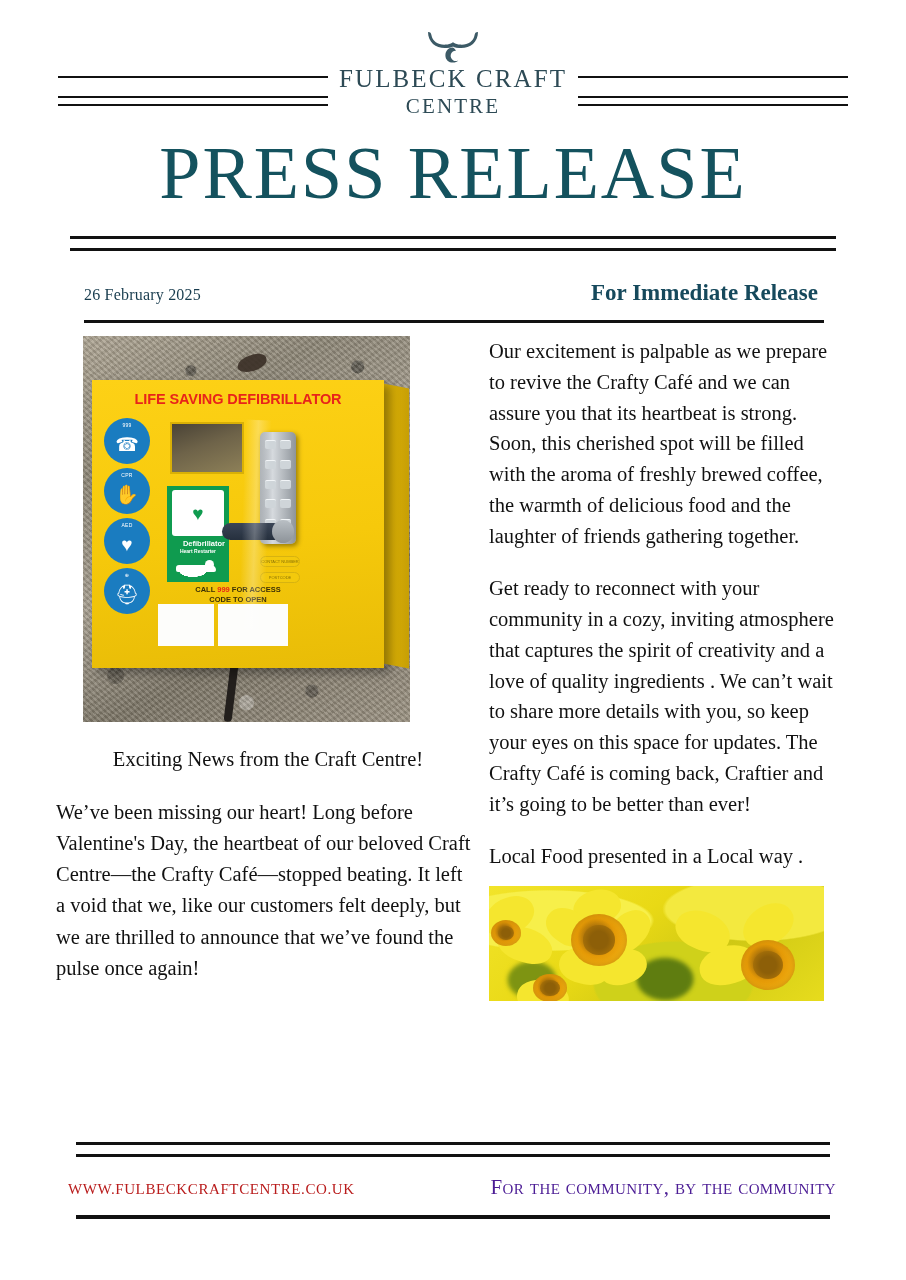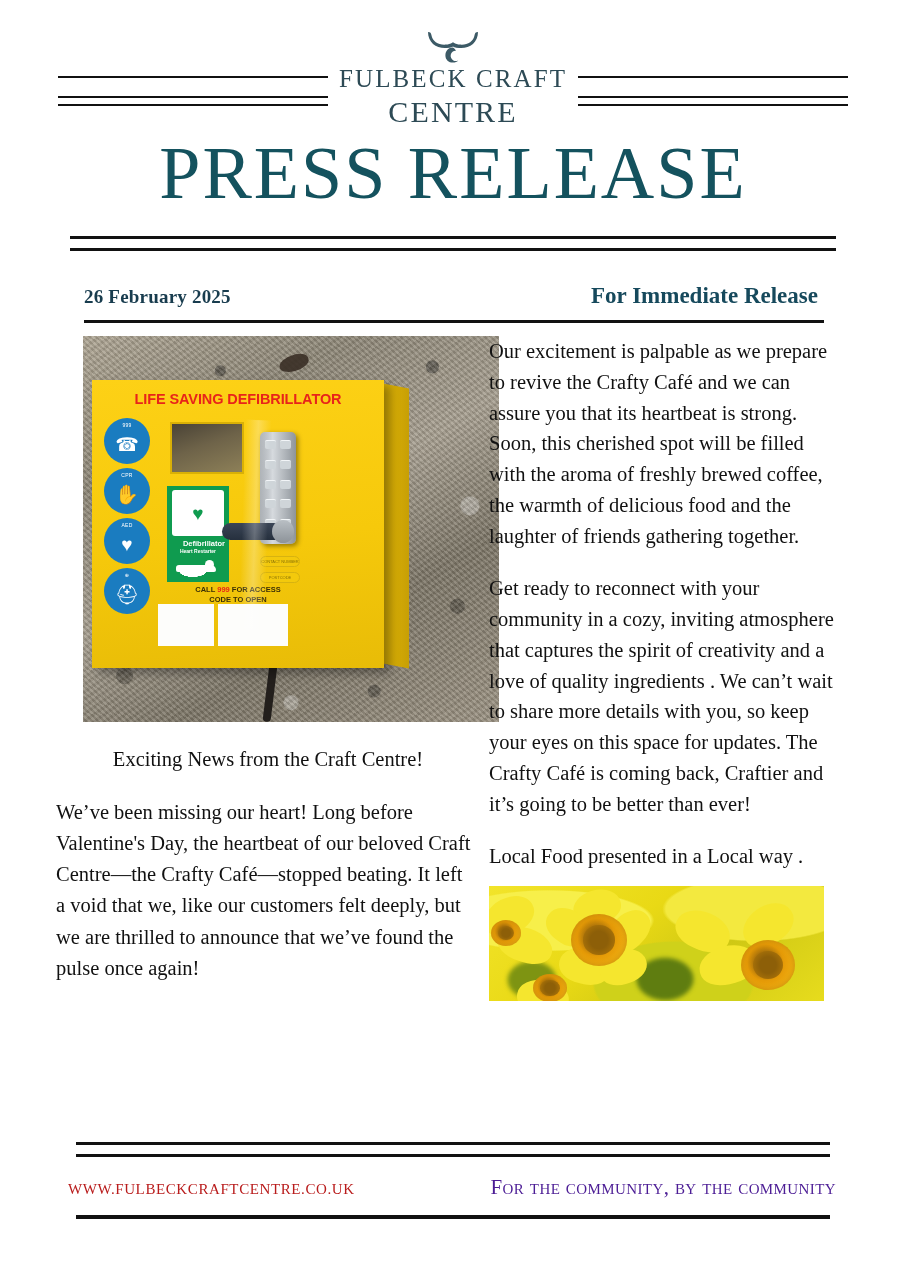--- a/index.html
+++ b/index.html
@@ -31,21 +31,21 @@
   .rule-gap-sm{ height:6px; }
 
   .bull{ display:block; margin:0 auto 1px auto; }
 
   .brand-line1{
     font-size:25px; letter-spacing:2.1px; color:#2d4a55;
     font-family:"Liberation Serif", serif; line-height:1.1;
     white-space:nowrap;
   }
   .brand-line2{
-    font-size:30px; letter-spacing:2.1px; color:#2d4a55;
+    font-size:21px; letter-spacing:2.1px; color:#2d4a55;
     font-family:"Liberation Serif", serif; line-height:1.25;
   }
 
   .press-title{
     position:absolute; left:0; top:136px; width:906px; text-align:center;
     font-size:74px; line-height:1; color:#14525e;
     letter-spacing:2px;
     font-family:"Liberation Serif", serif;
   }
 
@@ -53,39 +53,39 @@
   .double-rule .a{ height:3px; background:#111; }
   .double-rule .b{ height:9px; }
   .double-rule .c{ height:3px; background:#111; }
 
   
   .daterow{
     position:absolute; left:84px; top:280px; width:740px;
     display:flex; align-items:baseline;
   }
   .date-text{
-    font-size:19px; font-weight:bold; color:#183c4e;
+    font-size:16px; font-weight:normal; color:#183c4e;
     letter-spacing:0.2px;
     margin-top:6px;
   }
   .release-text{
     font-size:23px; font-weight:bold; color:#16495c;
     margin-left:auto; padding-right:6px;
   }
   .rule-under-date{
     position:absolute; left:84px; top:320px; width:740px; height:3px; background:#111;
   }
 
   
   .col-left{ position:absolute; left:56px; top:336px; width:424px; }
   .col-right{ position:absolute; left:489px; top:336px; width:346px; }
 
   
   .photo-defib{
-    position:relative; left:27px; width:416px; height:386px;
+    position:relative; left:27px; width:327px; height:386px;
     overflow:hidden;
     background:#fef9c3;
   }
   .stone{
     position:absolute; inset:0;
     background:
       radial-gradient(circle at 12% 18%, rgba(255,255,255,.55) 0 6px, transparent 7px),
       radial-gradient(circle at 33% 9%, rgba(40,38,34,.5) 0 5px, transparent 6px),
       radial-gradient(circle at 62% 14%, rgba(255,255,255,.4) 0 7px, transparent 8px),
       radial-gradient(circle at 84% 8%, rgba(30,30,28,.45) 0 6px, transparent 7px),

